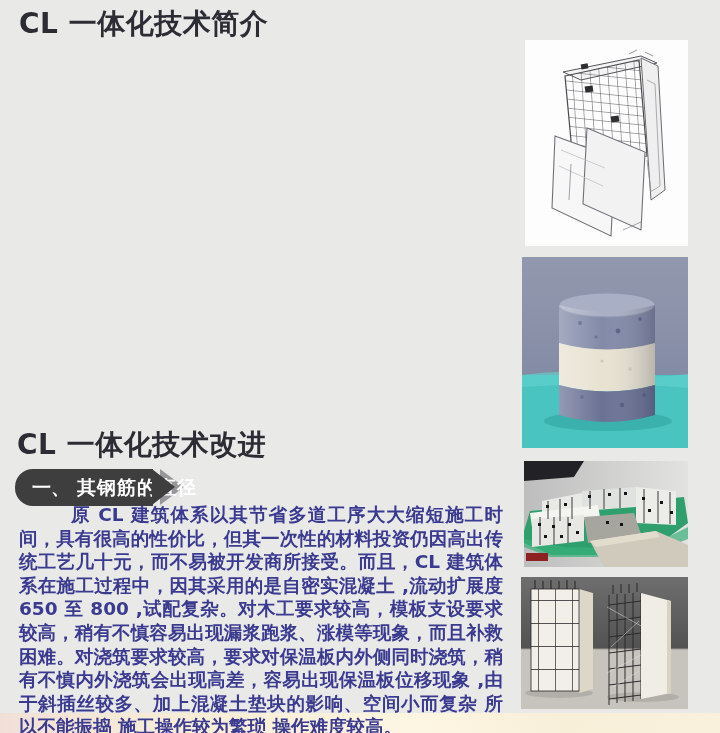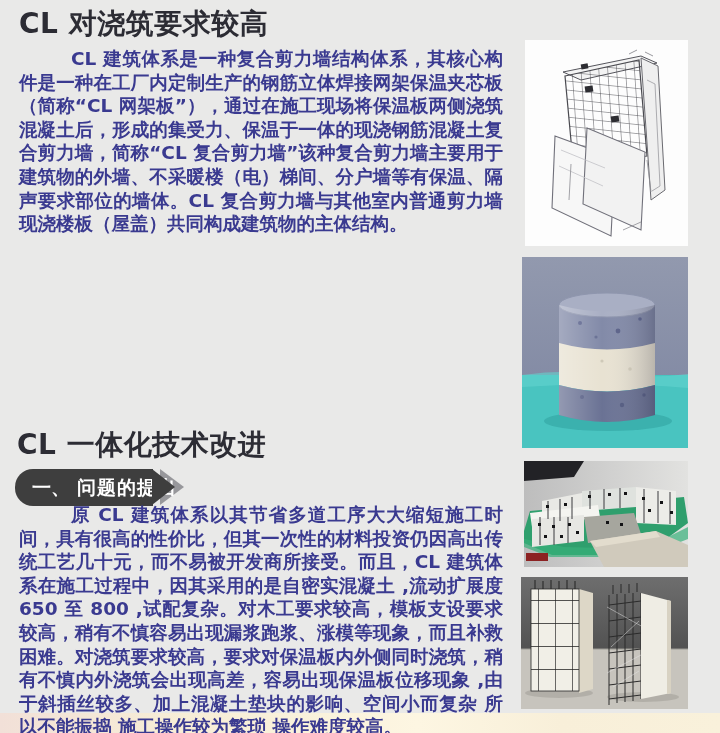--- a/index.html
+++ b/index.html
@@ -53,30 +53,29 @@
   .bottom-strip{
     position:absolute;left:0;top:713px;width:720px;height:20px;z-index:0;
     background:linear-gradient(90deg,#f2e0d8 0%,#f6ecd6 22%,#faf2dc 45%,#fdf6e2 58%,#f8efd9 78%,#f9f1db 100%);
   }
 </style>
 </head>
 <body>
 
 <div class="page">
 
-  <h1 class="heading" id="title-intro">CL 对浇筑要求较高</h1>
-
-  <p class="bodytext" id="para1">CL 建筑体系是一种复合剪力墙结构体系，其核心构件是一种在工厂内定制生产的钢筋立体焊接网架保温夹芯板（简称“CL 网架板”），通过在施工现场将保温板两侧浇筑混凝土后，形成的集受力、保温于一体的现浇钢筋混凝土复合剪力墙，简称“CL 复合剪力墙”该种复合剪力墙主要用于建筑物的外墙、不采暖楼（电）梯间、分户墙等有保温、隔声要求部位的墙体。CL 复合剪力墙与其他室内普通剪力墙现浇楼板（屋盖）共同构成建筑物的主体结构。</p>
+  <h1 class="heading" id="title-intro">CL 一体化技术简介</h1>
+
 
 
   <h1 class="heading" id="title-improve">CL 一体化技术改进</h1>
 
   <div class="banner">
     <span class="banner-num">一、</span>
-    <span class="banner-label">问题的提出</span>
+    <span class="banner-label">其钢筋的直径</span>
   </div>
 
   <p class="bodytext" id="para3">原 CL 建筑体系以其节省多道工序大大缩短施工时间，具有很高的性价比，但其一次性的材料投资仍因高出传统工艺几十元，而不易被开发商所接受。而且，CL 建筑体系在施工过程中，因其采用的是自密实混凝土 ,流动扩展度 650 至 800 ,试配复杂。对木工要求较高，模板支设要求较高，稍有不慎容易出现漏浆跑浆、涨模等现象，而且补救困难。对浇筑要求较高，要求对保温板内外侧同时浇筑，稍有不慎内外浇筑会出现高差，容易出现保温板位移现象 ,由于斜插丝较多、加上混凝土垫块的影响、空间小而复杂 所以不能振捣 施工操作较为繁琐 操作难度较高。</p>
 
   <figure id="fig-sketch">
     <svg width="163" height="206" viewBox="0 0 163 206">
       <rect width="163" height="206" fill="#fdfdfd"></rect>
       <defs>
         <pattern id="mesh1" width="9" height="9" patternUnits="userSpaceOnUse" patternTransform="skewY(10) rotate(-4)">
           <path d="M0 0H9M0 0V9" stroke="#46464c" stroke-width="0.9" fill="none"></path>

